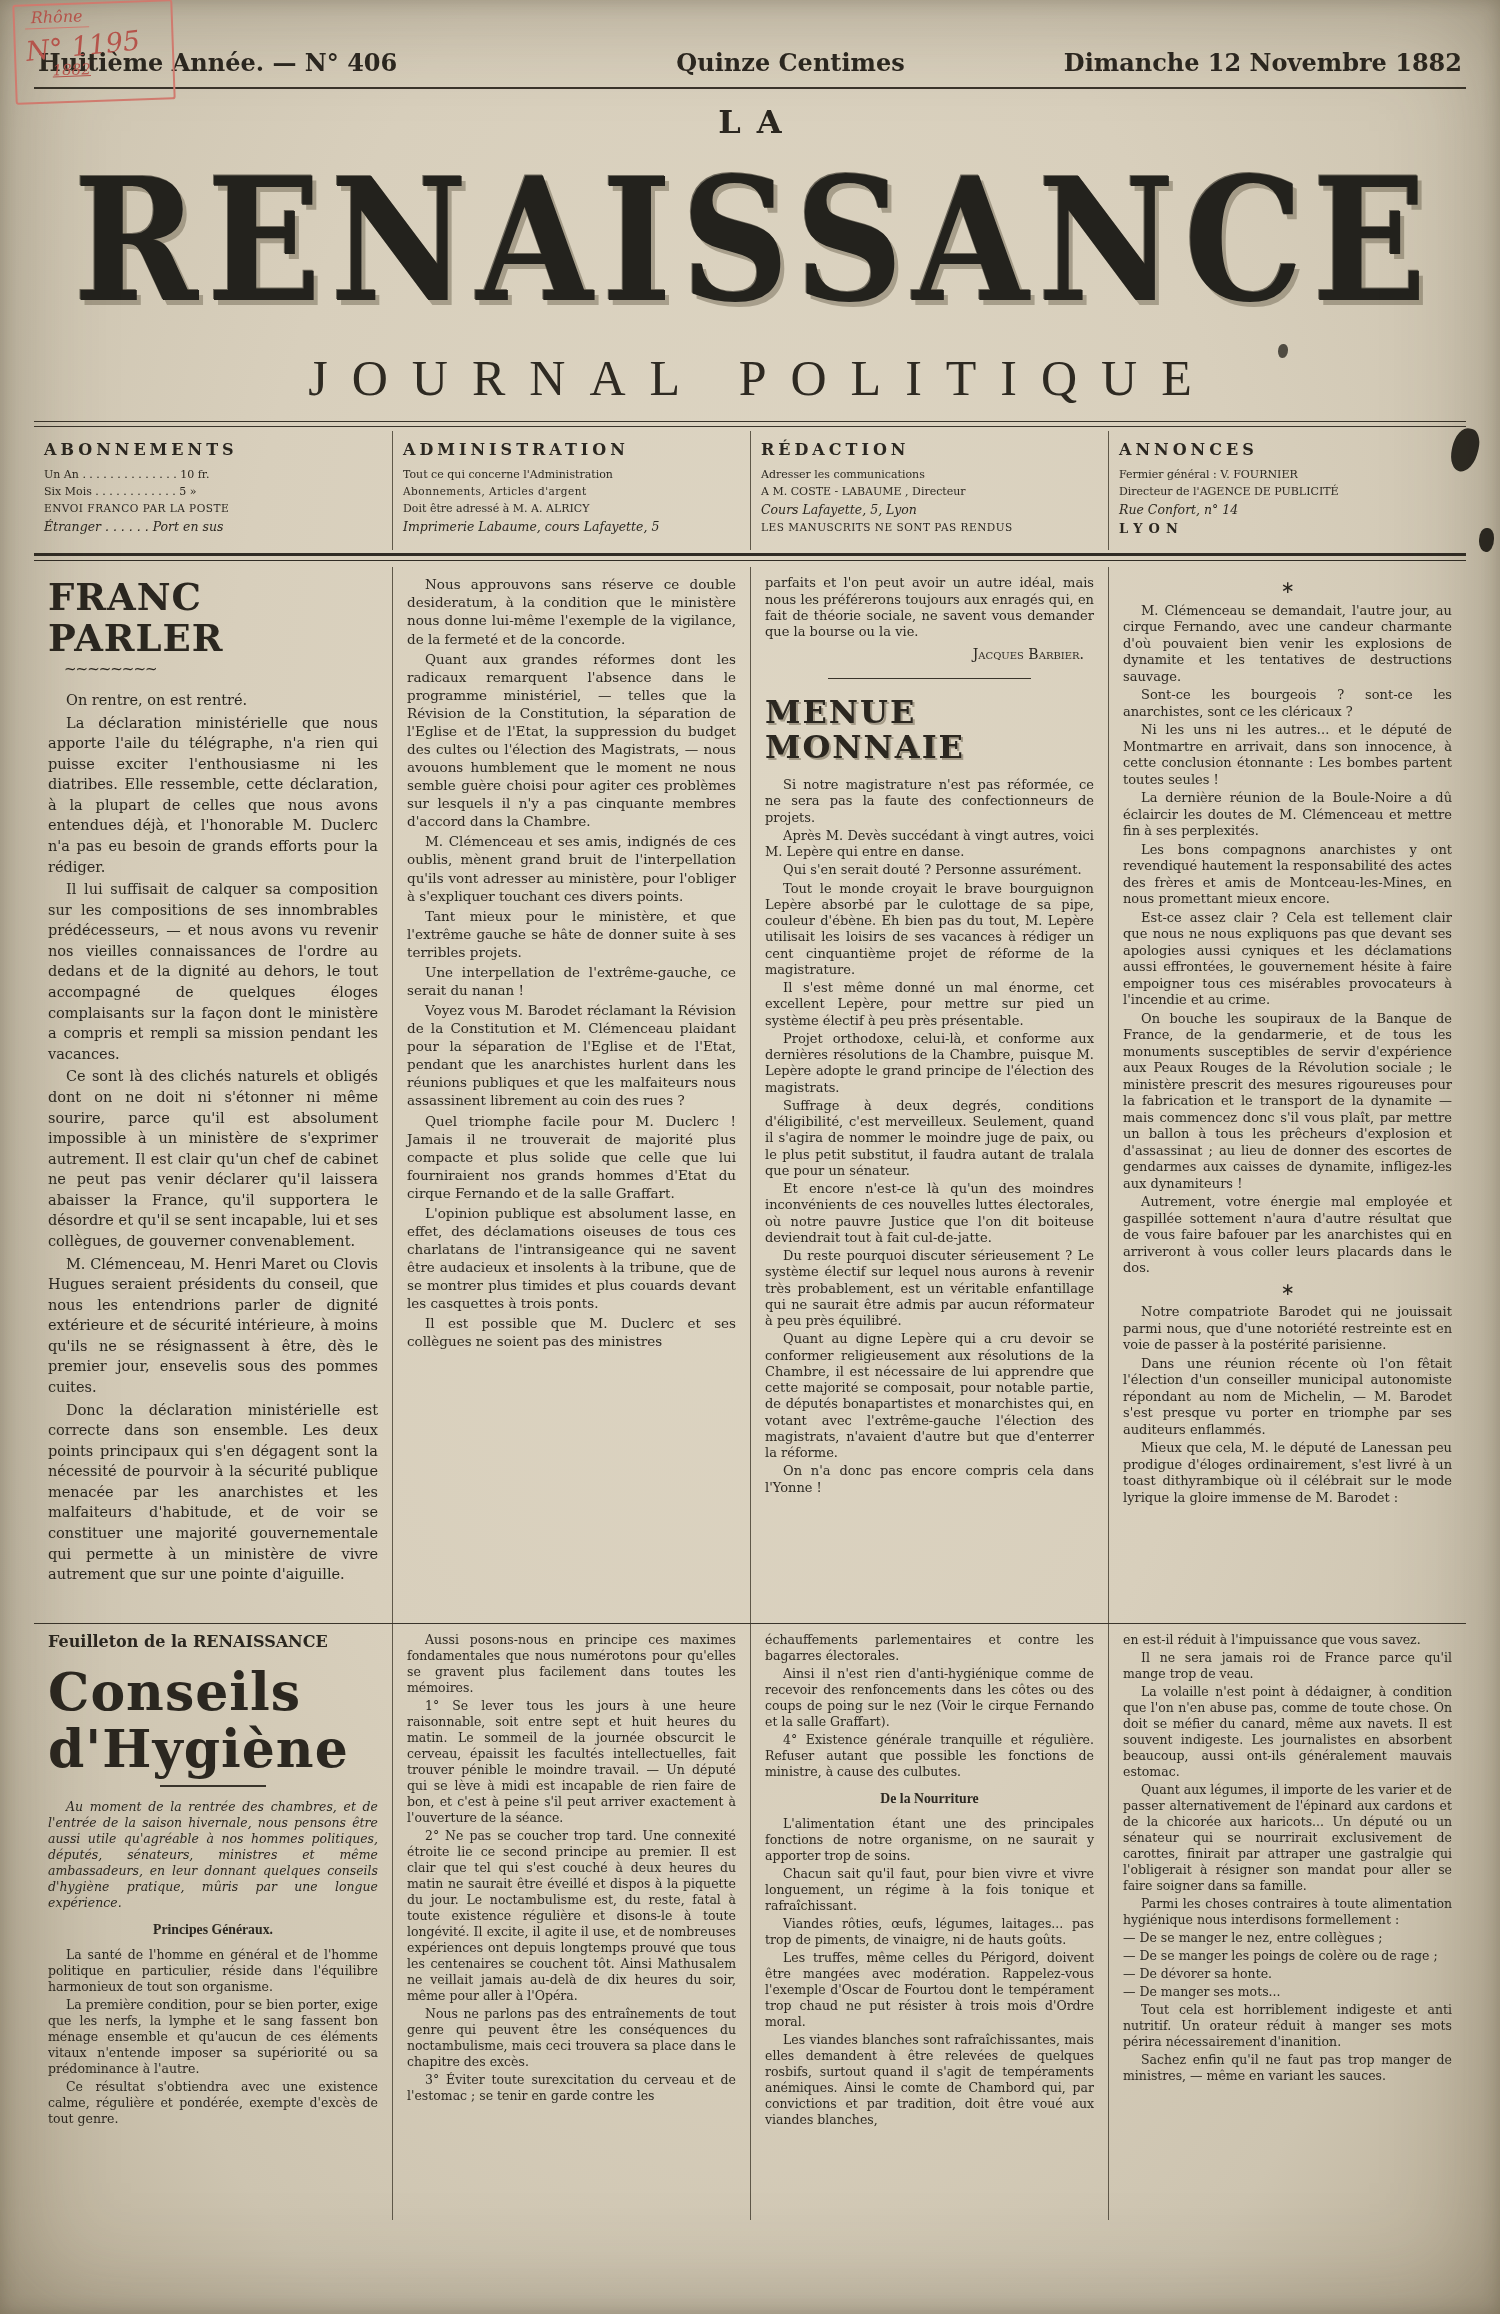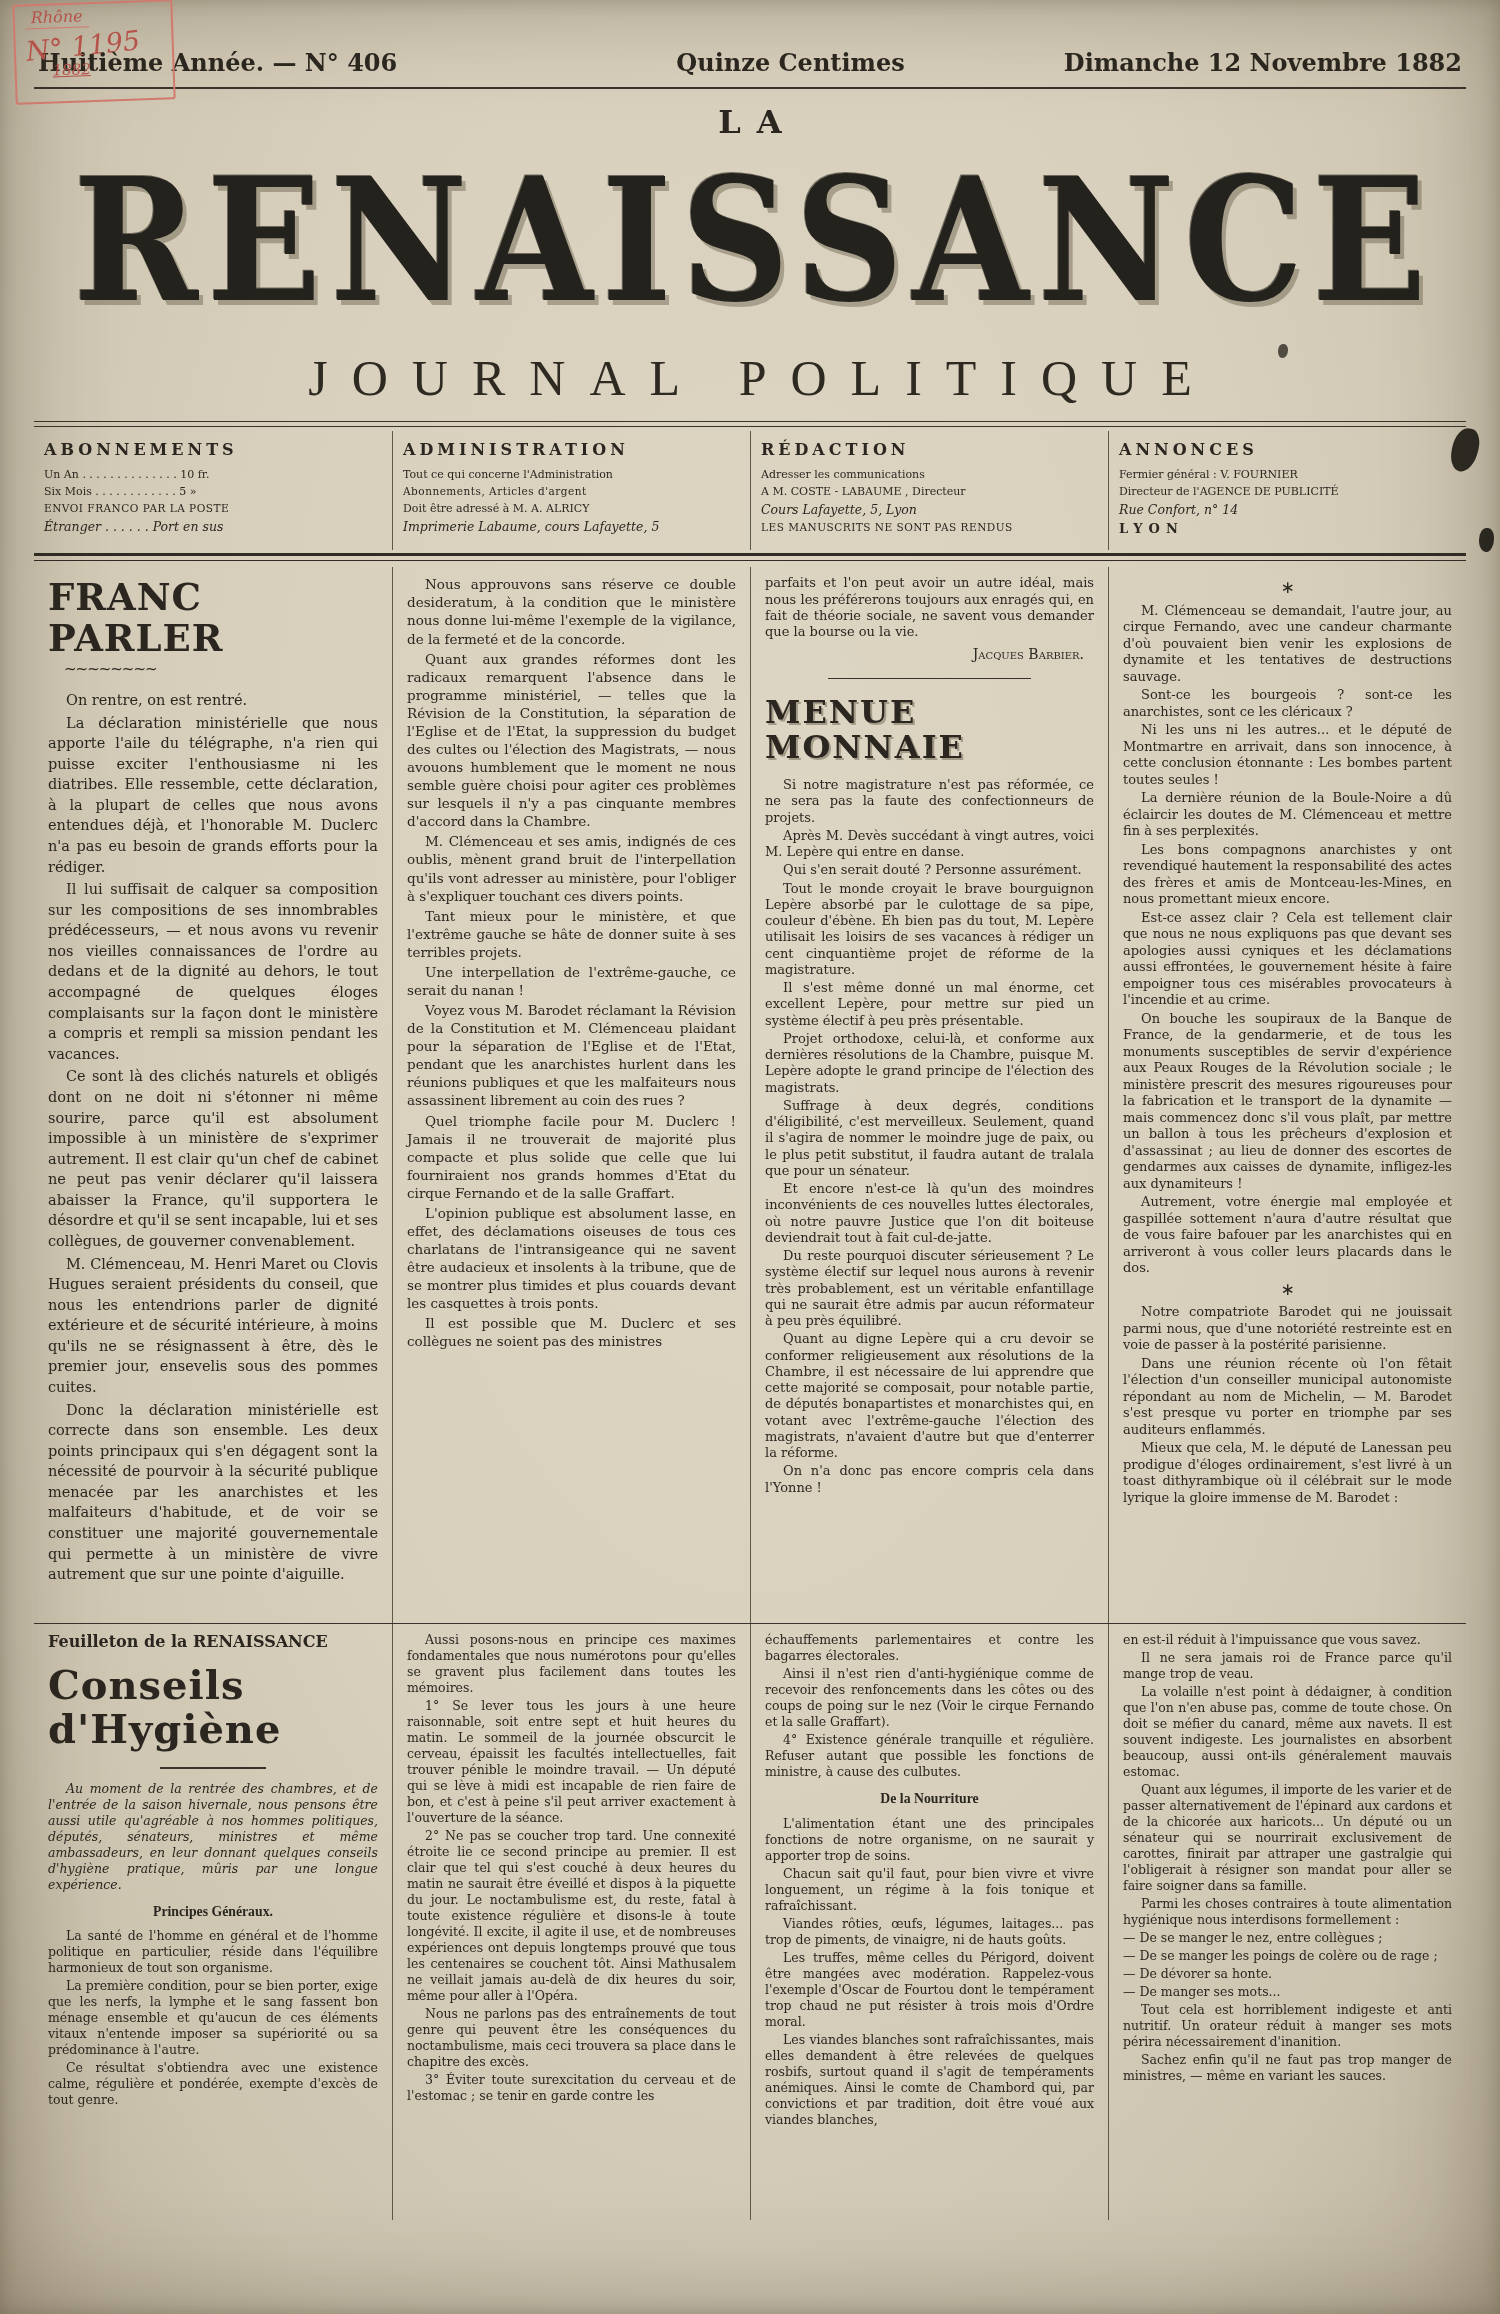--- a/index.html
+++ b/index.html
@@ -65,21 +65,21 @@
 
   
   .blk{margin:0;}
   .blk-p{text-align:justify;text-indent:18px;margin-bottom:2px;}
   .blk-pc{text-align:justify;margin-bottom:2px;}
   .blk-pi{text-align:justify;text-indent:18px;margin-bottom:3px;font-style:italic;}
   .blk-sig{text-align:right;font-variant:small-caps;font-size:14px;margin:6px 10px 4px 0;}
   .blk-h1{font-size:37px;font-weight:bold;letter-spacing:1px;margin:2px 0 0;line-height:1.1;}
   .blk-h1.ctr{text-align:left;font-size:32px;letter-spacing:2px;margin:16px 0 12px;
     text-shadow:2px 2px 0 rgba(105,95,75,.5);}
-  .blk-h2{font-size:40px;font-weight:bold;margin:2px 0 16px;line-height:1.1;letter-spacing:1px;}
+  .blk-h2{font-size:52px;font-weight:bold;margin:2px 0 8px;line-height:1.1;letter-spacing:1px;}
   .blk-sq{font-family:"DejaVu Sans",sans-serif;font-size:15px;letter-spacing:-1px;margin:0 0 10px 16px;}
   .blk-rule{border-top:1px solid #39342b;width:62%;margin:14px auto;height:0;}
   .blk-rule2{border-top:2px solid #39342b;width:32%;margin:4px auto 12px;height:0;}
   .blk-orn{font-family:"DejaVu Sans",sans-serif;text-align:center;font-size:17px;margin:2px 0 4px;}
   .blk-sub{text-align:center;font-weight:bold;font-size:1.1em;margin:10px 0 8px;font-family:Liberation Serif, serif;}
   .blk-feu{font-weight:bold;font-size:16px;margin:0 0 10px;}
   
   .blk-it{font-weight:bold;font-size:16px;letter-spacing:4px;margin-bottom:7px;}
   .blk-il{font-size:11px;line-height:1.55;}
   .blk-ili{font-size:12.5px;line-height:1.55;font-style:italic;}

